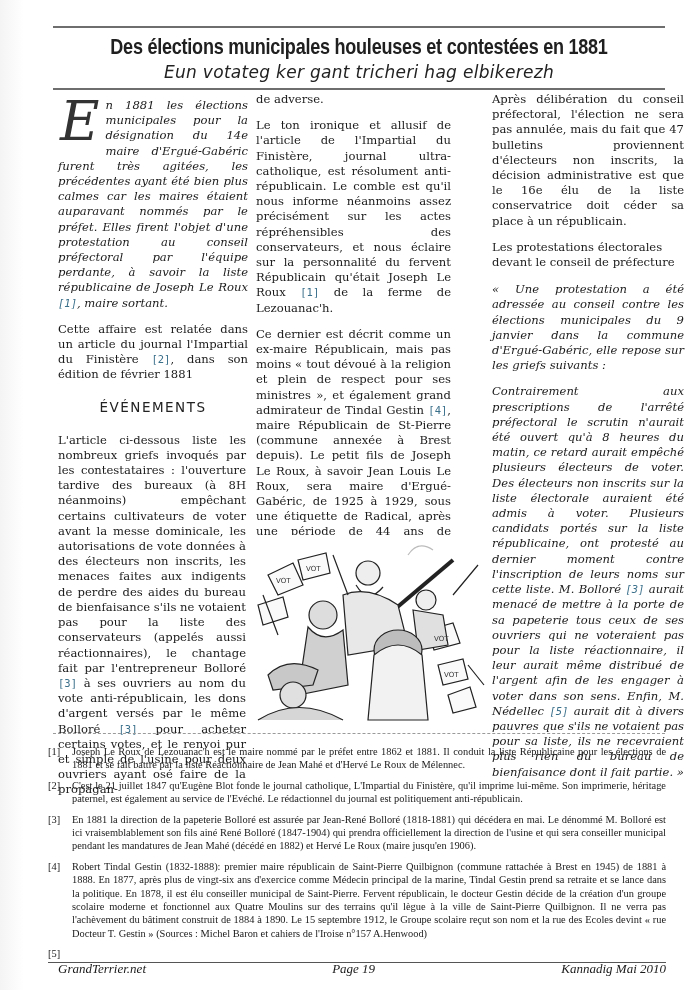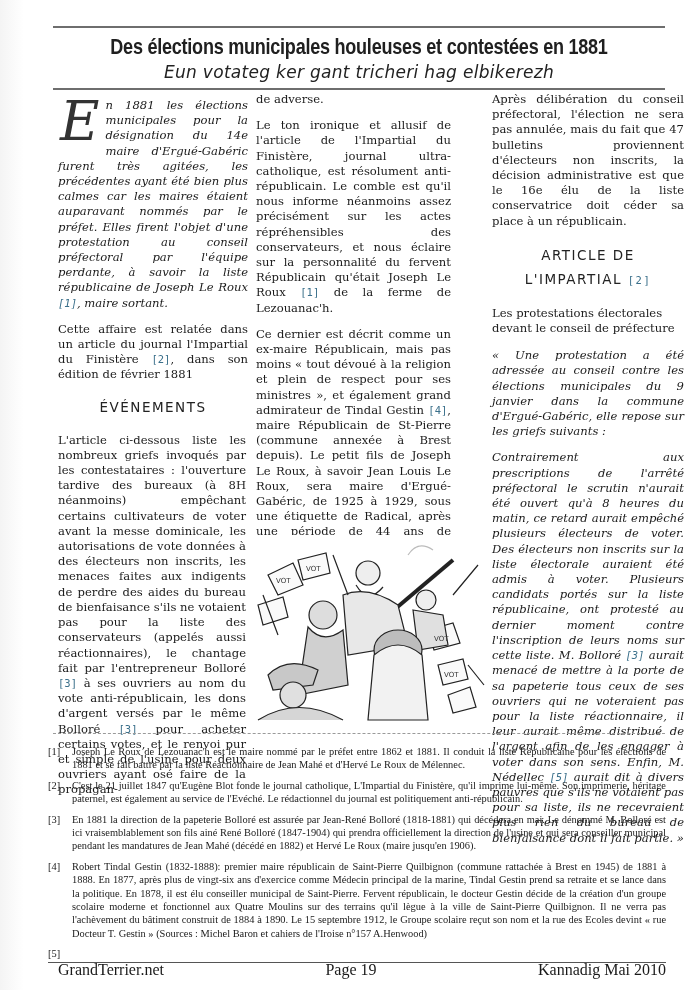--- a/index.html
+++ b/index.html
@@ -17,21 +17,21 @@
   .dropcap { float: left; font-family: "DejaVu Serif", serif; font-style: italic; font-size: 54px; line-height: 44px; margin: 2px 6px 0 2px; color: #333; }
   .sec-head { text-align: center; font-family: "DejaVu Sans", sans-serif; font-size: 13.5px; letter-spacing: 1.5px; line-height: 24px; margin: 12px 0 14px 0; font-weight: normal; color: #222; }
   .subhead { text-align: left; margin: 0 0 12px 0 !important; }
   .illus { position: absolute; left: 248px; top: 535px; width: 238px; height: 190px; }
   .dash { position: absolute; top: 733px; left: 53px; width: 612px; height: 0; border-top: 1.5px dashed #9a9a9a; }
   .notes { position: absolute; top: 745px; left: 48px; width: 618px; font-family: "Liberation Serif", serif; font-size: 10.4px; line-height: 13.4px; text-align: justify; }
   .note { display: flex; margin-bottom: 7px; }
   .note .num { width: 24px; flex: none; }
   .note .txt { flex: 1; }
   .note-last { border-bottom: 1.5px solid #555; padding-bottom: 1px; margin-bottom: 0; }
-  .footer { position: absolute; top: 961px; left: 58px; width: 608px; font-family: "Liberation Serif", serif; font-size: 16px; display: flex; justify-content: space-between; }
+  .footer { position: absolute; top: 961px; left: 58px; width: 608px; font-family: "Liberation Serif", serif; font-size: 13px; display: flex; justify-content: space-between; font-style: italic; }
   .footer span { display: block; }
   .shade { position:absolute; left:0; top:0; width:24px; height:990px; background: linear-gradient(to right, #f4f4f4, #ffffff); }
 </style>
 </head>
 <body>
 
 <div class="shade"></div>
 
 <div class="rule" style="top:26px;"></div>
 <div class="title">Des élections municipales houleuses et contestées en 1881</div>
@@ -58,24 +58,20 @@
   <p>
     <span>Le ton ironique et allusif de l'article de l'Impartial du Finistère, journal ultra-catholique, est résolument anti-républicain. Le comble est qu'il nous informe néanmoins assez précisément sur les actes répréhensibles des conservateurs, et nous éclaire sur la personnalité du fervent Républicain qu'était Joseph Le Roux </span><span class="ref">[1]</span><span> de la ferme de Lezouanac'h.</span>
   </p>
   <p>
     <span>Ce dernier est décrit comme un ex-maire Républicain, mais pas moins « tout dévoué à la religion et plein de respect pour ses ministres », et également grand admirateur de Tindal Gestin </span><span class="ref">[4]</span><span>, maire Républicain de St-Pierre (commune annexée à Brest depuis). Le petit fils de Joseph Le Roux, à savoir Jean Louis Le Roux, sera maire d'Ergué-Gabéric, de 1925 à 1929, sous une étiquette de Radical, après une période de 44 ans de mandature conservatrice entre lui et son grand-père.</span>
   </p>
 </div>
 
 <div class="col col3">
   <p style="margin-top:-1px;">Après délibération du conseil préfectoral, l'élection ne sera pas annulée, mais du fait que 47 bulletins proviennent d'électeurs non inscrits, la décision administrative est que le 16e élu de la liste conservatrice doit céder sa place à un républicain.</p>
-  <div class="sec-head" style="margin-top:14px;">
-    <div>ARTICLE DE</div>
-    <div><span>L'IMPARTIAL</span> <span class="ref">[2]</span></div>
-  </div>
   <p class="subhead">Les protestations électorales devant le conseil de préfecture</p>
   <p class="it">« Une protestation a été adressée au conseil contre les élections municipales du 9 janvier dans la commune d'Ergué-Gabéric, elle repose sur les griefs suivants :</p>
   <p class="it">
     <span>Contrairement aux prescriptions de l'arrêté préfectoral le scrutin n'aurait été ouvert qu'à 8 heures du matin, ce retard aurait empêché plusieurs électeurs de voter. Des électeurs non inscrits sur la liste électorale auraient été admis à voter. Plusieurs candidats portés sur la liste républicaine, ont protesté au dernier moment contre l'inscription de leurs noms sur cette liste. M. Bolloré </span><span class="ref">[3]</span><span> aurait menacé de mettre à la porte de sa papeterie tous ceux de ses ouvriers qui ne voteraient pas pour la liste réactionnaire, il leur aurait même distribué de l'argent afin de les engager à voter dans son sens. Enfin, M. Nédellec </span><span class="ref">[5]</span><span> aurait dit à divers pauvres que s'ils ne votaient pas pour sa liste, ils ne recevraient plus rien du bureau de bienfaisance dont il fait partie. »</span>
   </p>
 </div>
 
 <svg class="illus" viewBox="0 0 238 190">
   <rect x="0" y="0" width="238" height="190" fill="#ffffff"></rect>
   <g stroke="#222" stroke-width="1.2" fill="none">

